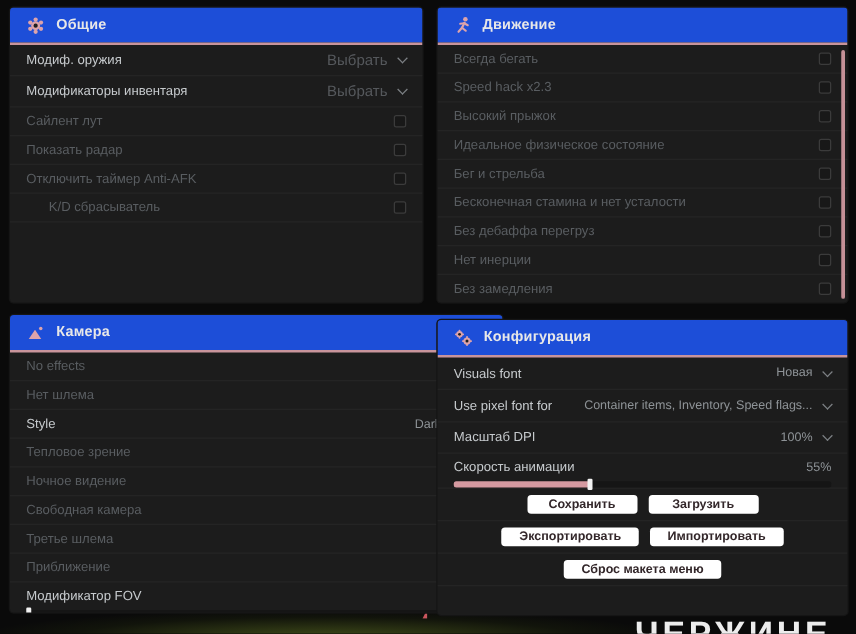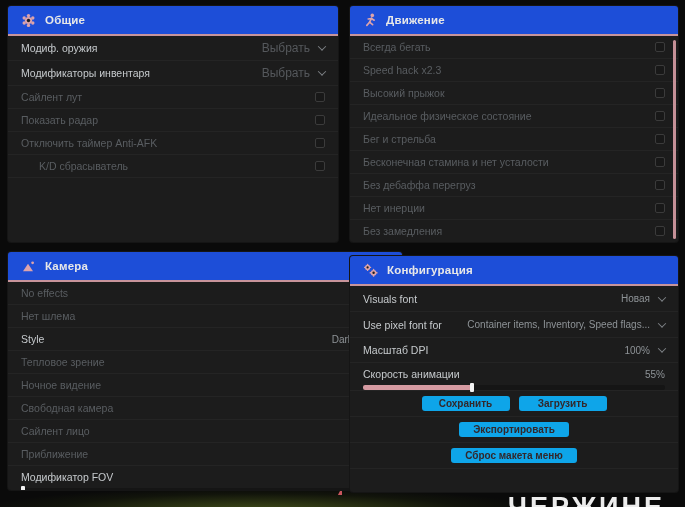--- a/index.html
+++ b/index.html
@@ -61,21 +61,21 @@
   }
   
   .slider-row { display:block; padding:3px 13px 0 13px; border-bottom:1px solid #242424; }
   .slider-row .line1 { display:flex; justify-content:space-between; align-items:center; height:16px; }
   .track { position:relative; height:5px; margin-top:3px; background:#151515; border-radius:2px; }
   .fill { position:absolute; left:0; top:0; bottom:0; background:#d59aa1; border-radius:2px; }
   .handle { position:absolute; top:-2px; width:4px; height:9px; background:#f2f2f2; border-radius:1px; }
   
   .btn-row { display:flex; justify-content:center; gap:9px; align-items:center; border-bottom:1px solid #242424; }
   .btn {
-    background:#0ea5e9; color:#33272a; border:none; border-radius:3px;
+    background:#ffffff; color:#33272a; border:none; border-radius:3px;
     font-family:"Liberation Sans", sans-serif; font-size:10px; font-weight:bold;
     height:15px; line-height:15px; padding:0 14px; min-width:88px; cursor:pointer;
   }
   .pink-mark {
     position:absolute; left:333px; top:487px; width:9px; height:8px;
     background:#c9565e; clip-path:polygon(100% 0, 55% 100%, 100% 100%);
   }
 </style>
 </head>
 <body>
@@ -226,21 +226,21 @@
   </div>
   <div class="row r23">
     <span class="lbl dim">Ночное видение</span>
     <span class="cb"></span>
   </div>
   <div class="row r23">
     <span class="lbl dim">Свободная камера</span>
     <span class="cb"></span>
   </div>
   <div class="row r23">
-    <span class="lbl dim">Сайлент лицо</span>
+    <span class="lbl dim">Третье шлема</span>
     <span class="cb"></span>
   </div>
   <div class="row r23">
     <span class="lbl dim">Приближение</span>
     <span class="cb"></span>
   </div>
   <div class="slider-row" style="border-bottom:none;">
     <div class="line1">
       <span class="lbl bright">Модификатор FOV</span>
       <span class="val-dim">0°</span>
@@ -303,17 +303,18 @@
       <span class="fill" style="width:36%;"></span>
       <span class="handle" style="left:calc(36% - 2px);"></span>
     </div>
   </div>
   <div class="btn-row r26">
     <button class="btn">Сохранить</button>
     <button class="btn">Загрузить</button>
   </div>
   <div class="btn-row r26">
     <button class="btn">Экспортировать</button>
+    <button class="btn">Импортировать</button>
   </div>
   <div class="btn-row r26">
     <button class="btn">Сброс макета меню</button>
   </div>
 </div>
 
 </body></html>

